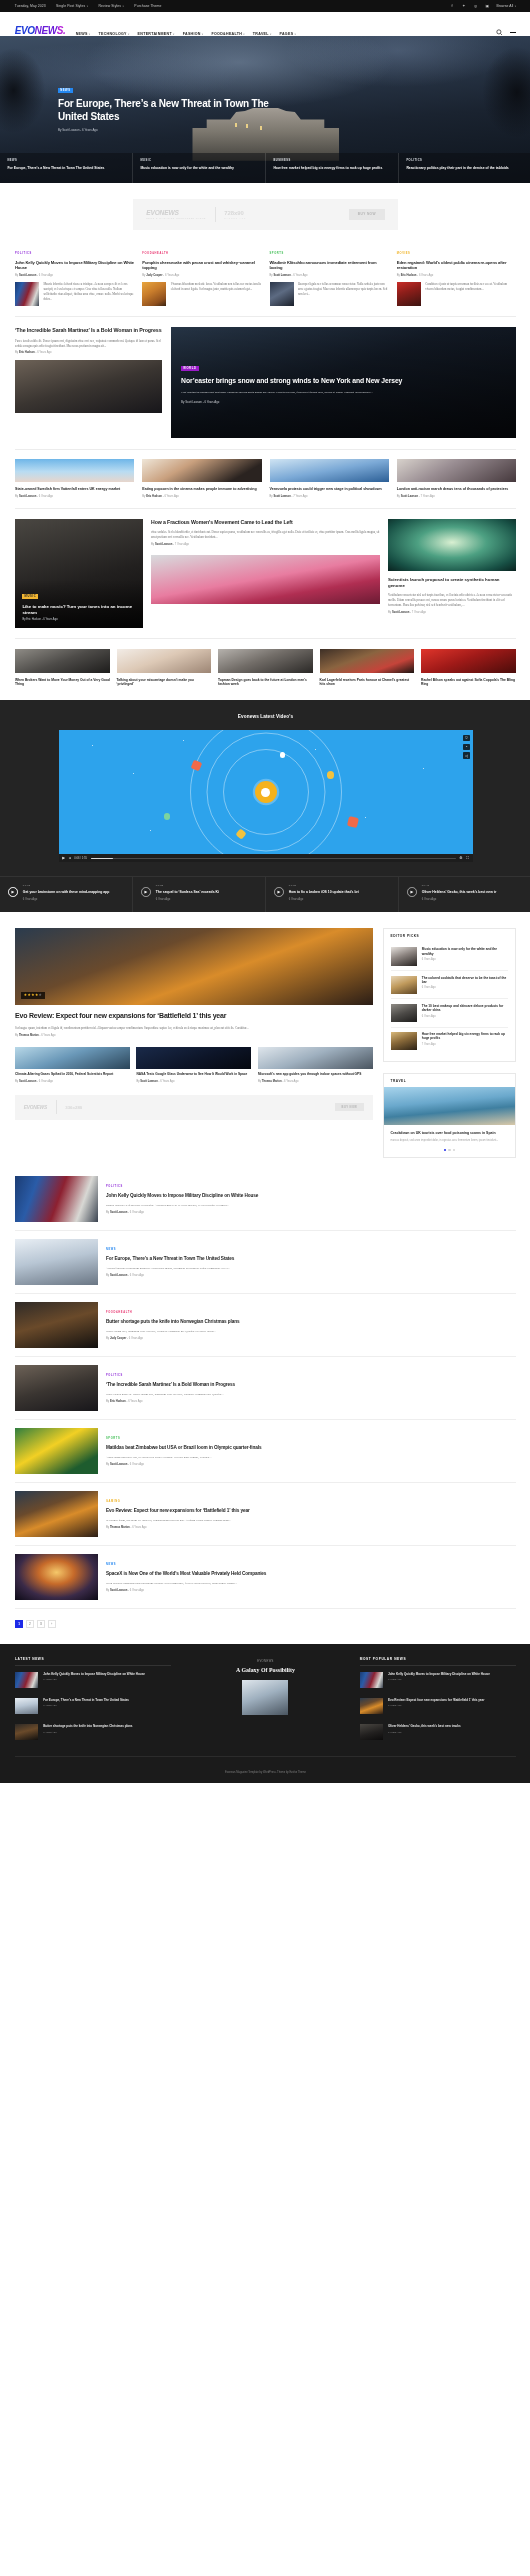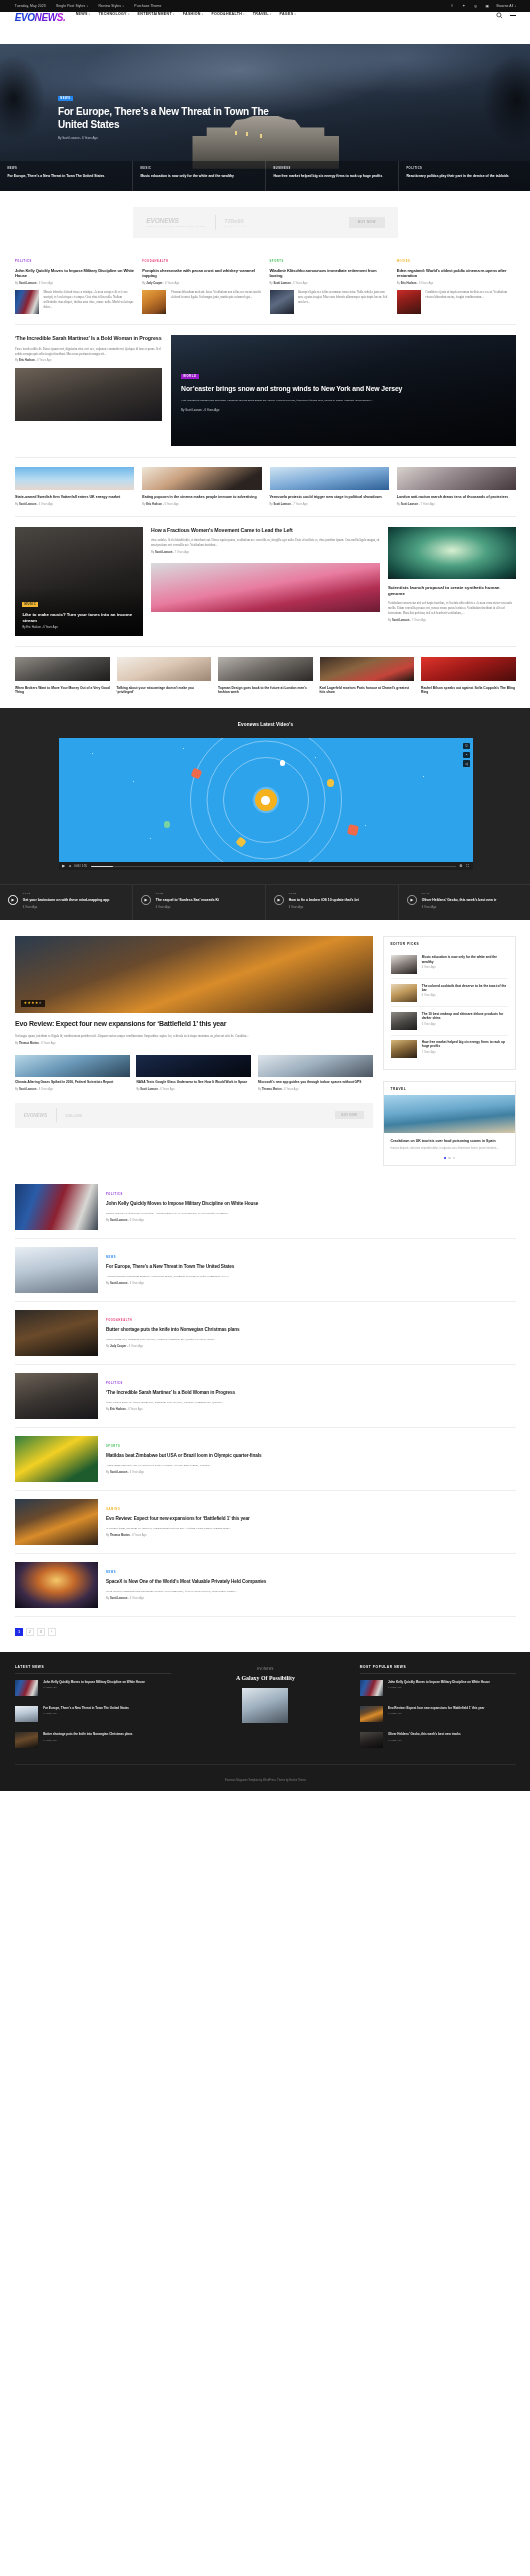--- a/index.html
+++ b/index.html
@@ -12,21 +12,21 @@
 
   
   .topbar { background:#111; height:11.8px; display:flex; align-items:center; padding:0 14.7px; }
   .topbar .tb-left { display:flex; align-items:center; gap:10.3px; }
   .topbar .tb-right { margin-left:auto; display:flex; align-items:center; gap:6.6px; }
   .tb-item { font-size:3.4px; color:#c9c9c9; letter-spacing:0.1px; white-space:nowrap; }
   .tb-item .caret { font-size:2.7px; margin-left:1.5px; color:#8d8d8d; }
   .tb-soc { width:5.2px; height:7.4px; display:flex; align-items:center; justify-content:center; color:#d0d0d0; font-size:3.7px; }
 
   
-  .header { background:#fff; height:32px; display:flex; align-items:flex-start; padding:0 14.7px; }
+  .header { background:#fff; height:24px; display:flex; align-items:flex-end; padding:0 14.7px; }
   .logo { font-size:10px; font-weight:800; letter-spacing:-0.4px; font-style:italic; }
   .logo .g1 { color:#1e3ad8; } .logo .g2 { color:#6b1fd8; } .logo .g3 { color:#b41fd8; }
   .mainnav { display:flex; align-items:center; gap:8px; margin-left:10.3px; }
   .nav-item { font-size:3.6px; font-weight:700; letter-spacing:0.3px; color:#1c1c1c; white-space:nowrap; }
   .nav-item .caret { font-size:2.7px; margin-left:1.1px; color:#888; font-weight:400; }
   .hdr-right { margin-left:auto; display:flex; align-items:center; gap:7.4px; }
   .ico-search, .ico-burger { width:6.6px; height:6.6px; display:flex; align-items:center; justify-content:center; }
   .ico-burger span { display:block; width:5.9px; height:0.7px; background:#111; margin:0.7px 0; }
 
   

